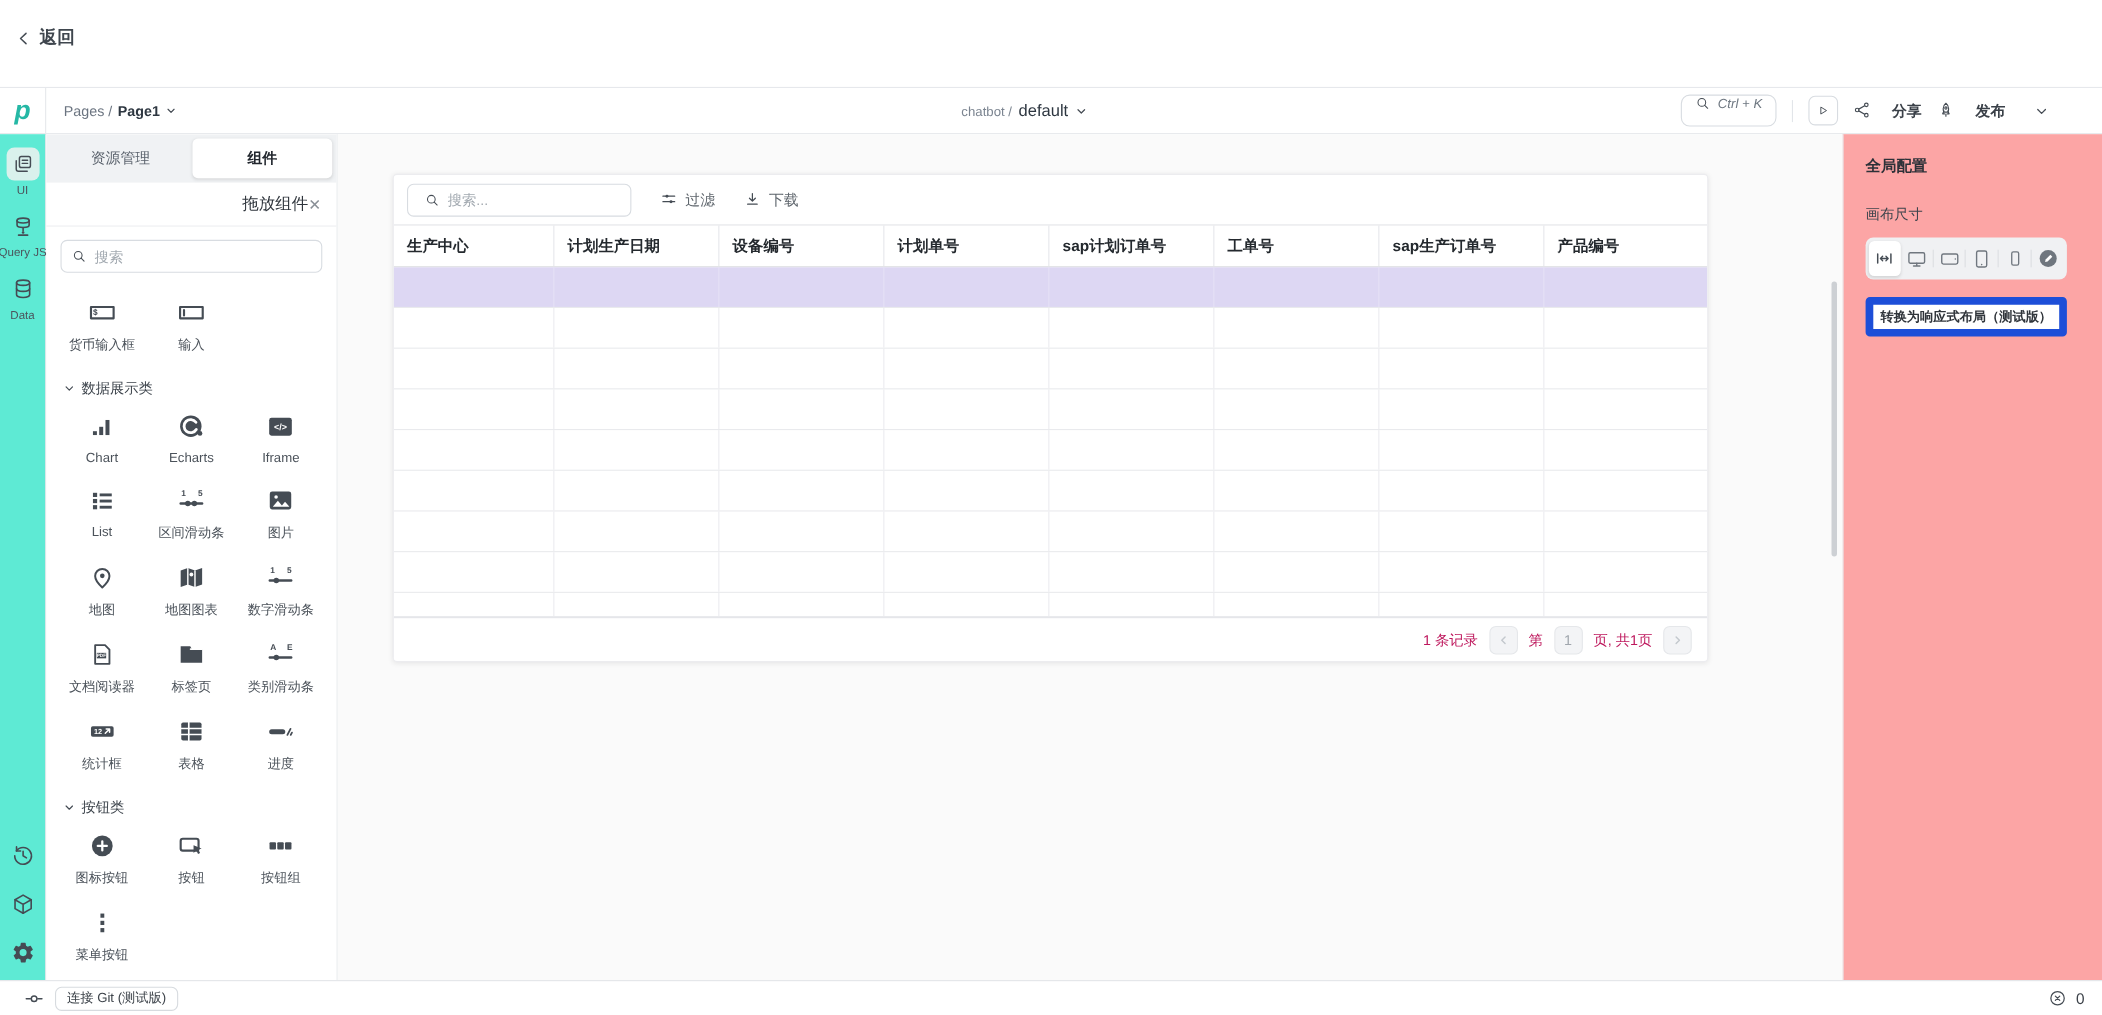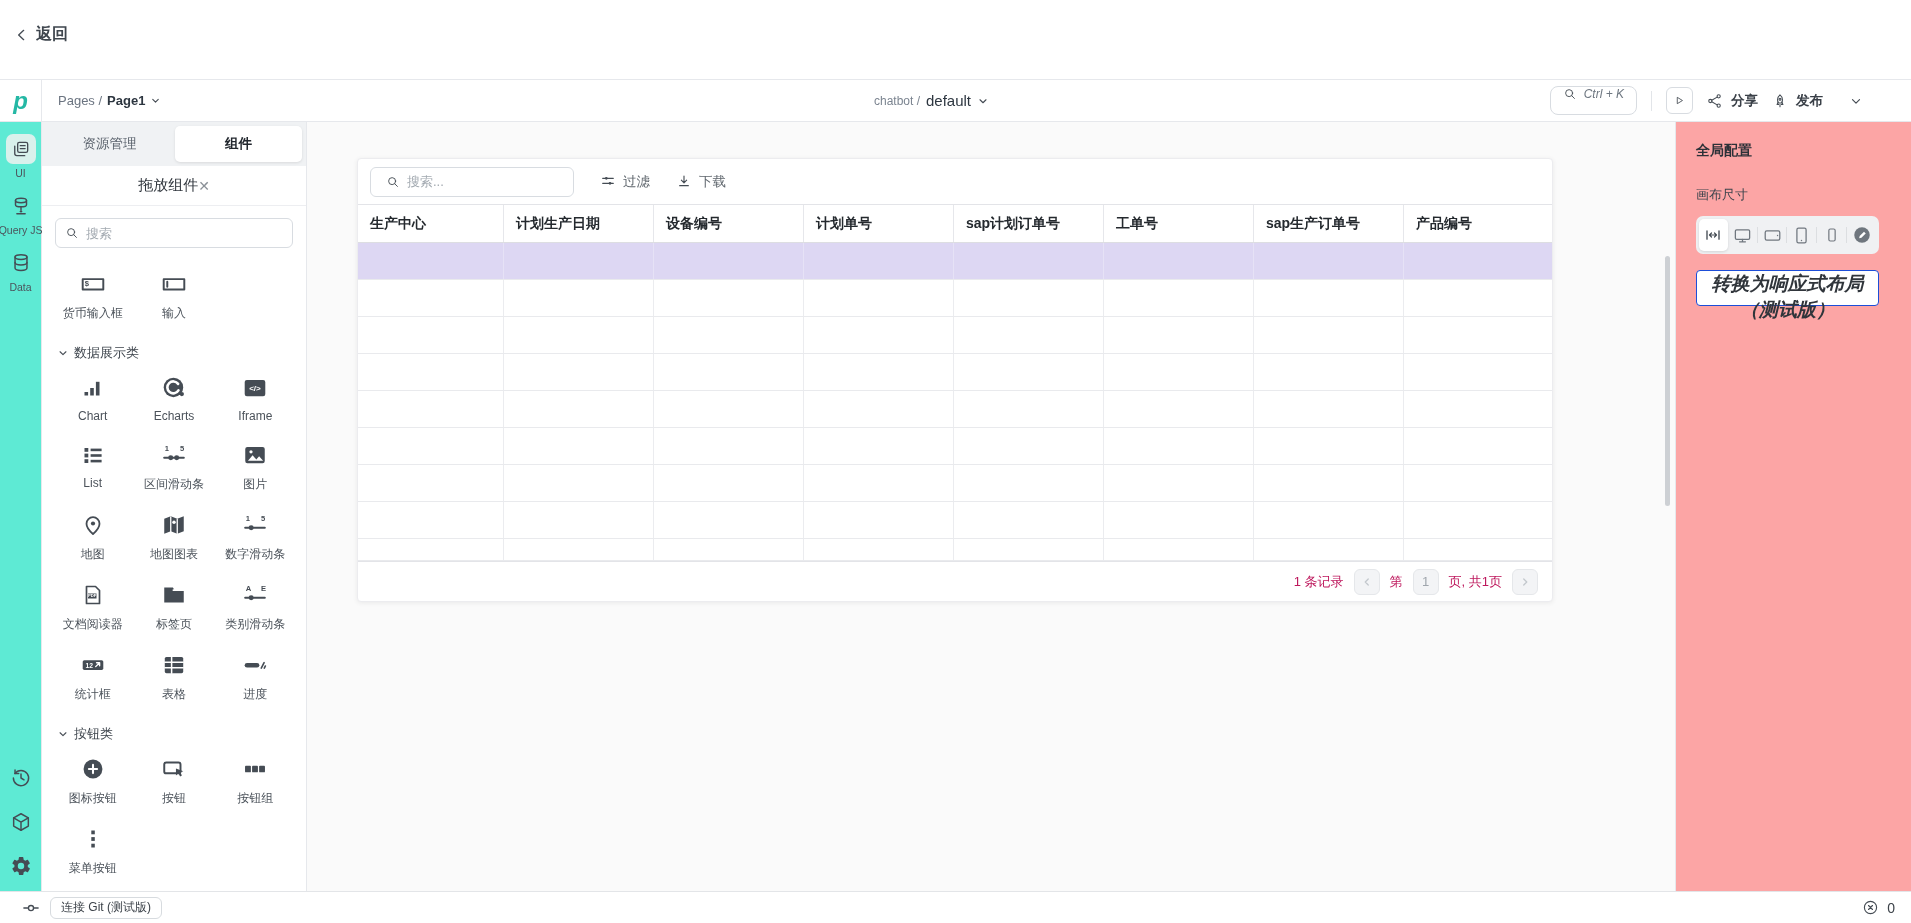--- a/index.html
+++ b/index.html
@@ -30,42 +30,42 @@
   .tb-center { display:flex; align-items:center; gap:6px; cursor:pointer; }
   .tb-center .dim { font-size:12px; color:#7b8490; }
   .tb-center .strong { font-size:15px; color:#2d3640; }
   .tb-right { flex:1; display:flex; align-items:center; justify-content:flex-end; gap:14px; padding-right:48px; }
   .kbd-search { display:flex; align-items:flex-start; gap:7px; border:1px solid #d8dce1; border-radius:8px;
     height:29px; padding:0 12px; cursor:pointer; }
   .kbd-search span { font-size:12px; font-style:italic; color:#6e7781; }
   .tb-divider { width:1px; height:20px; background:#e2e5e9; }
   .play-btn { width:27px; height:27px; border:1px solid #d8dce1; border-radius:6px; display:flex;
     align-items:center; justify-content:center; cursor:pointer; background:#fff; }
-  .tb-act { display:flex; align-items:center; gap:8px; cursor:pointer; }
+  .tb-act { display:flex; align-items:flex-start; gap:19px; cursor:pointer; }
   .tb-act span { font-size:13.5px; font-weight:600; color:#3a4048; }
 
   
   .main { position:absolute; top:122px; bottom:32px; left:0; right:0; display:flex; }
 
   
   .left-rail { width:42px; border-right:1px solid #e6e8ec; display:flex; flex-direction:column; align-items:center; background:#5eead4; }
   .rail-item { display:flex; flex-direction:column; align-items:center; margin-top:12px; cursor:pointer; }
   .rail-icon-wrap { width:30px; height:30px; border-radius:7px; display:flex; align-items:center; justify-content:center; }
   .rail-item.active .rail-icon-wrap { background:#d9f1ec; }
   .rail-item .rail-label { font-size:10.5px; color:#4c545c; margin-top:3px; white-space:nowrap; }
   .rail-spacer { flex:1; }
   .rail-bottom { display:flex; flex-direction:column; align-items:center; gap:22px; margin-bottom:14px; cursor:pointer; }
 
   
   .widget-panel { width:265px; border-right:1px solid #e6e8ec; background:#fff; overflow:hidden; }
   .panel-tabs { height:44px; background:#f0f2f4; display:flex; padding:4px; gap:2px; }
   .panel-tab { flex:1; display:flex; align-items:center; justify-content:center; font-size:13.5px;
     color:#5a626c; border-radius:5px; cursor:pointer; }
   .panel-tab.active { background:#fff; color:#22272e; font-weight:700; box-shadow:0 1px 3px rgba(0,0,0,.10); }
-  .panel-title-row { height:40px; display:flex; align-items:center; justify-content:center;
+  .panel-title-row { height:40px; display:flex; align-items:center; justify-content:flex-end;
     padding:5px 14px; border-bottom:1px solid #edeef1; }
   .panel-title { font-size:15px; font-weight:500; color:#2f353c; }
   .panel-close { font-size:14px; color:#8a9097; cursor:pointer; line-height:1; }
   .panel-search-row { padding:12px 13px 10px; }
   .search-input { display:flex; align-items:center; gap:7px; height:30px; border:1px solid #d8dce1;
     border-radius:6px; padding:0 9px; background:#fff; }
   .search-input input { border:none; outline:none; flex:1; font-size:13px; color:#3c434b; min-width:0;
     font-family:"Liberation Sans","DejaVu Sans",sans-serif; background:transparent; }
   .search-input input::placeholder { color:#a2a9b0; }
   .wsection-head { display:flex; align-items:center; gap:6px; margin:14px 0 0 16px; font-size:13px;
@@ -107,23 +107,23 @@
 
   
   .right-panel { width:236px; border-left:1px solid #e6e8ec; background:#fca5a5; padding:20px 32px 0 20px; }
   .rp-title { font-size:14px; font-weight:600; color:#2d3138; }
   .rp-sub { font-size:13px; color:#3d444c; margin-top:26px; }
   .seg-control { margin-top:12px; height:38px; background:#f0f1f3; border-radius:7px; display:flex;
     align-items:center; padding:3px; }
   .seg { flex:1; height:32px; display:flex; align-items:center; justify-content:center; cursor:pointer; border-radius:5px; }
   .seg.selected { background:#fff; box-shadow:0 1px 3px rgba(0,0,0,.12); }
   .seg-div { width:1px; height:16px; background:#dcdee1; }
-  .convert-btn { margin-top:16px; width:100%; height:36px; background:#fff; border:1px solid #1d4ed8;
-    border-radius:4px; font-size:19px; font-weight:700; color:#30353b; cursor:pointer;
-    font-family:"Liberation Sans","DejaVu Sans",sans-serif;font-style:italic; }
+  .convert-btn { margin-top:16px; width:100%; height:36px; background:#fff; border:7px solid #1d4ed8;
+    border-radius:4px; font-size:12px; font-weight:700; color:#30353b; cursor:pointer;
+    font-family:"Liberation Sans","DejaVu Sans",sans-serif; }
 
   
   .status-bar { position:absolute; bottom:0; left:0; right:0; height:32px; background:#fff;
     border-top:1px solid #e3e5e8; display:flex; align-items:center; padding:0 16px 0 22px; }
   .git-btn { margin-left:10px; height:22px; padding:0 10px; border:1px solid #d7dbdf; border-radius:6px;
     background:#fff; font-size:12px; color:#3c4249; cursor:pointer; display:flex; align-items:center;
     font-family:"Liberation Sans","DejaVu Sans",sans-serif; }
   .sb-right { margin-left:auto; display:flex; align-items:center; gap:8px; cursor:pointer; }
   .sb-count { font-size:14px; color:#3c4249; }
 </style>

